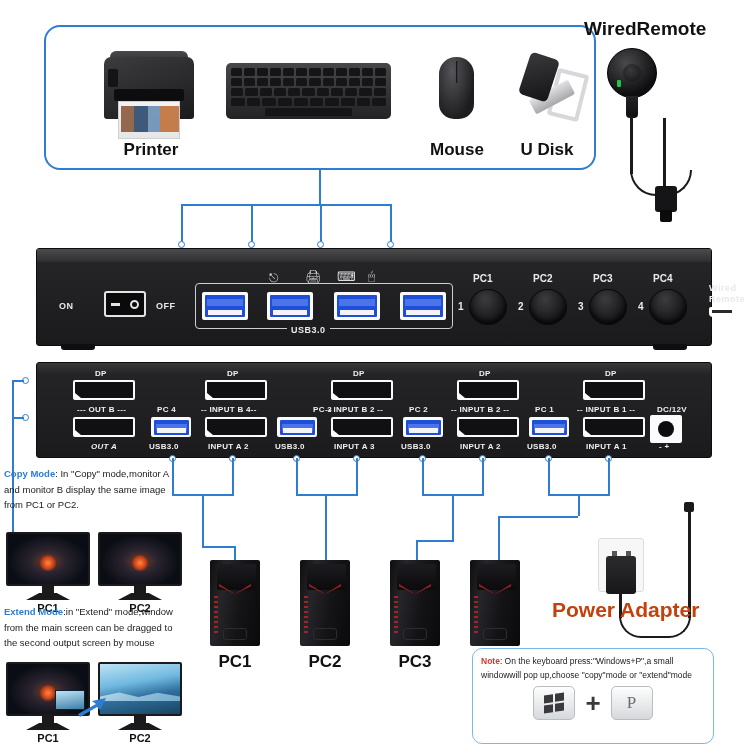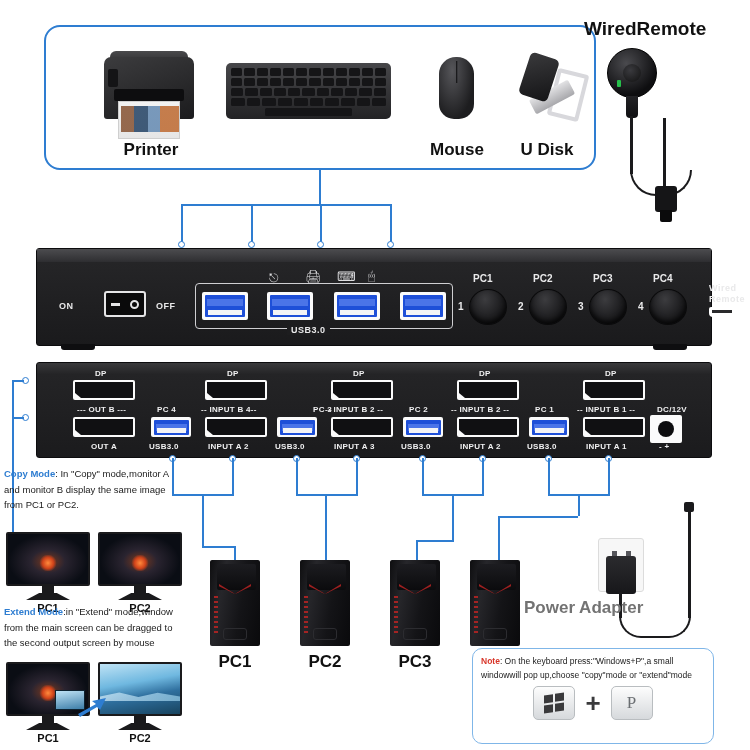--- a/index.html
+++ b/index.html
@@ -201,22 +201,22 @@
   .adapter { position:absolute; left:606px; top:556px; width:30px; height:38px;
     background:linear-gradient(180deg,#2b2b2e,#17171a); border-radius:3px;}
   .adapter-cord { position:absolute; left:619px; top:592px; width:2.5px; height:26px;
     background:#1a1a1c;}
   .cord-curve { position:absolute; left:619px; top:616px; width:72px; height:22px;
     border:2.5px solid #1a1a1c; border-top:none; border-radius:0 0 36px 36px;}
   .cord-up { position:absolute; left:688px; top:508px; width:2.5px; height:110px;
     background:#1a1a1c;}
   .cord-tip { position:absolute; left:684px; top:502px; width:10px; height:10px;
     background:#1a1a1c; border-radius:2px;}
-  #power-adapter-label { left:524px; top:598px; font-size:17px; font-weight:bold;
-    color:#737373;}
+  #power-adapter-label { left:552px; top:598px; font-size:21px; font-weight:bold;
+    color:#c2410c;}
 
   
   #note-box { left:472px; top:648px; width:242px; height:96px;
     border:1.5px solid #7fb6e8; border-radius:10px; background:#fff; padding:6px 8px;}
   .note-head { color:#d8362a; font-weight:bold; }
   .note-txt { font-size:8.5px; color:#1a1a1a; line-height:13.5px;}
   .keycap { width:42px; height:34px; border-radius:5px;
     background:linear-gradient(180deg,#fdfdfd,#d6d9dc); border:1px solid #b9bdc0;
     display:flex; align-items:center; justify-content:center; position:relative;}
   .win-glyph { width:20px; height:18px;
@@ -398,21 +398,21 @@
 <div class="abs" id="back-panel">
 
   <div class="bp-label" style="left:58px;top:6px;">DP</div>
   <div class="dp-port" style="left:36px;top:17px;">
       <div class="dp-inner"></div>
     </div>
   <div class="bp-label" style="left:40px;top:42px;">--- OUT B ---</div>
   <div class="dp-port" style="left:36px;top:54px;">
       <div class="dp-inner"></div>
     </div>
-  <div class="bp-label" style="left:54px;top:79px;">OUT A</div>
+  <div class="bp-label" style="left:54px;top:79px;font-style:italic;">OUT A</div>
 
   <div class="bp-label" style="left:190px;top:6px;">DP</div>
   <div class="dp-port" style="left:168px;top:17px;">
       <div class="dp-inner"></div>
     </div>
   <div class="bp-label" style="left:164px;top:42px;">-- INPUT B 4--</div>
   <div class="bp-label" style="left:120px;top:42px;">PC 4</div>
   <div class="bp-usb" style="left:114px;top:54px;">
       <div class="usb-inner"></div>
     </div>

